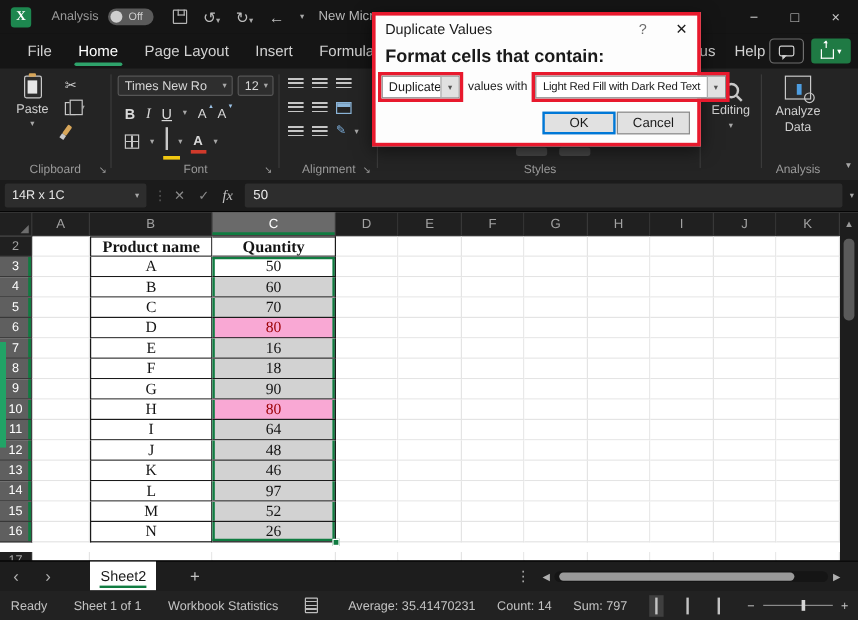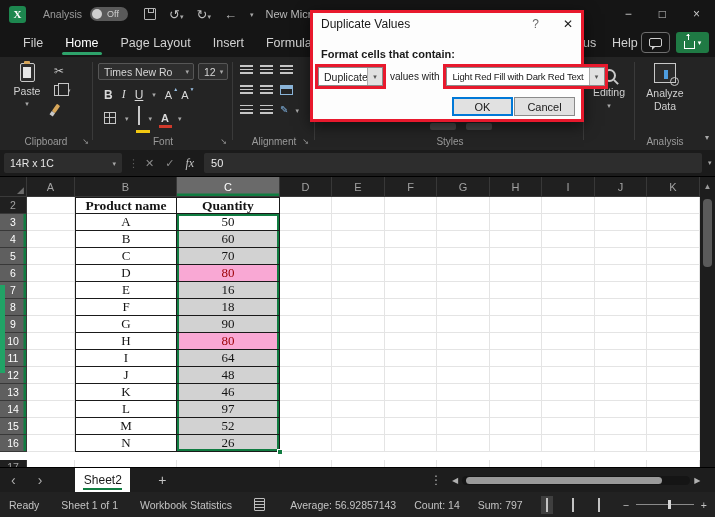--- a/index.html
+++ b/index.html
@@ -172,21 +172,21 @@
   .ztrack{width:58px;height:1px;background:#8a8a8a;position:relative;}
   .zthumb{position:absolute;left:32px;top:-4px;width:3px;height:9px;background:#d6d6d6;}
 
   
   .dialog{position:absolute;left:310px;top:10px;width:274px;height:112px;background:#fdfdfd;
           border:3px solid #e8192d;z-index:100;color:#1a1a1a;box-shadow:0 4px 14px rgba(0,0,0,.55);}
   .dlg-title{display:flex;align-items:center;height:22px;padding:0 8px;font-size:12px;}
   .dlg-title .t{flex:1;}
   .dlg-help{color:#6a6a6a;font-size:12px;margin-right:24px;}
   .dlg-close{color:#1a1a1a;font-size:12px;}
-  .dlg-prompt{font-size:11px;font-weight:bold;padding:4px 8px 2px;margin-top:9px;}
+  .dlg-prompt{font-size:15px;font-weight:bold;padding:4px 8px 2px;}
   .dlg-controls{display:flex;align-items:center;padding:2px 2px 0 2px;}
   .redbox{border:3px solid #e8192d;padding:0;display:inline-flex;}
   .dcombo{display:flex;align-items:stretch;border:1px solid #8a8a8a;background:#fff;height:19px;}
   .dcombo .txt{display:flex;align-items:center;padding:0 5px;font-size:10.5px;white-space:nowrap;}
   .dcombo .dchev{width:15px;background:#e1e1e1;border-left:1px solid #adadad;display:flex;align-items:center;justify-content:center;font-size:7px;color:#555;}
   .dcombo.small .txt{width:48px;}
   .dcombo.big .txt{font-size:9.5px;letter-spacing:-0.2px;}
   .dlg-mid{font-size:10px;padding:0 4px;white-space:nowrap;}
   .dlg-buttons{display:flex;justify-content:flex-end;gap:1px;padding:8px 6px 0 0;}
   .dbtn{width:61px;height:19px;background:#e1e1e1;border:1px solid #8a8a8a;font-size:11px;
@@ -627,21 +627,21 @@
   </div>
 
   <div class="statusbar">
     <div class="sb-left">
       <span>Ready</span>
       <span>Sheet 1 of 1</span>
       <span>Workbook Statistics</span>
       <span class="statico"></span>
     </div>
     <div class="sb-right">
-      <span>Average: 56.92857143</span>
+      <span>Average: 35.41470231</span>
       <span>Count: 14</span>
       <span>Sum: 797</span>
       <span class="viewwrap">
         <span class="viewbtn active"><span class="viewic v-normal"></span></span>
         <span class="viewbtn"><span class="viewic v-layout"></span></span>
         <span class="viewbtn"><span class="viewic v-break"></span></span>
       </span>
       <span class="zoomwrap">
         <span>−</span>
         <span class="ztrack">

